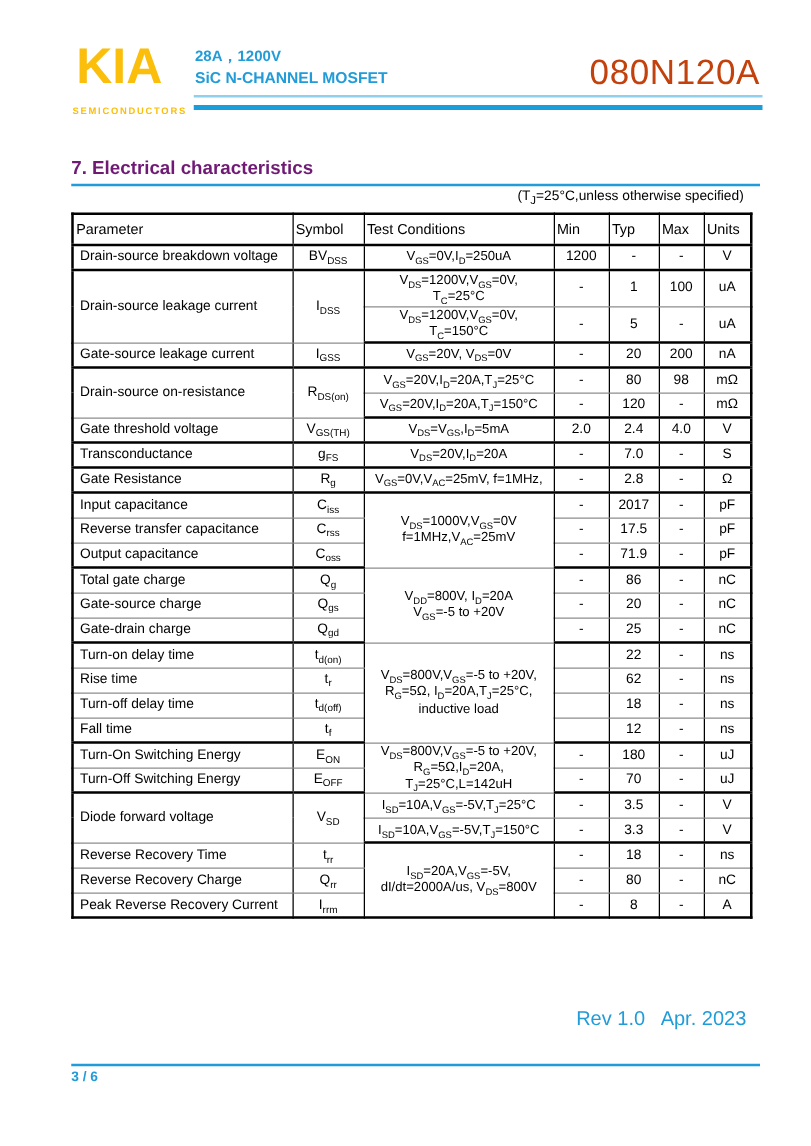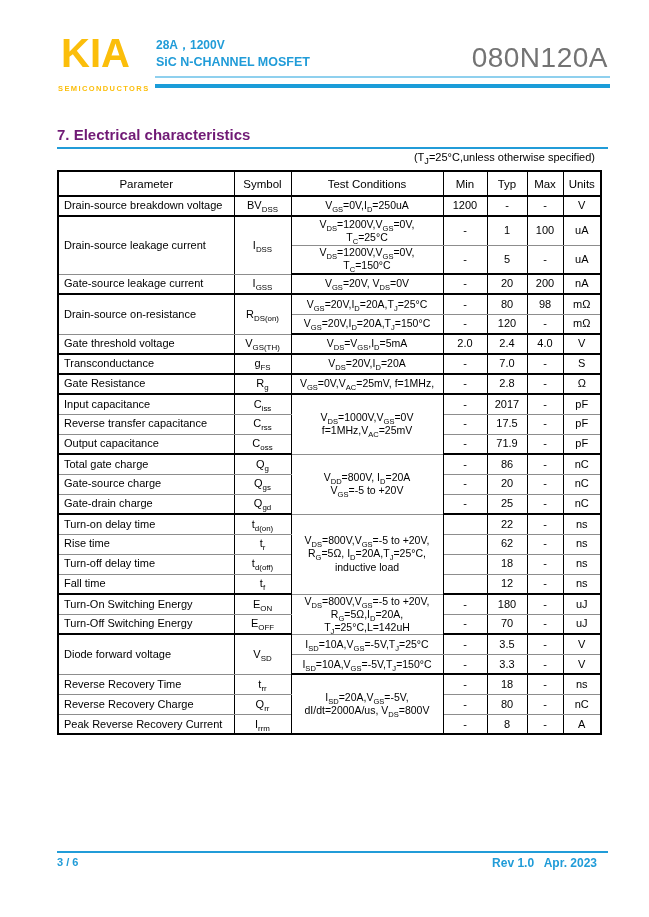--- a/index.html
+++ b/index.html
@@ -21,21 +21,21 @@
   .prod-line1 {
     position:absolute; left:156px; top:37px;
     font-size:12px; font-weight:bold; color:#219cd8;
   }
   .prod-line2 {
     position:absolute; left:156px; top:55px;
     font-size:12.5px; font-weight:bold; color:#219cd8;text-align:right;
   }
   .part-number {
     position:absolute; right:41px; top:42px;
-    font-size:28px; color:#737373; letter-spacing:0.5px;
+    font-size:28px; color:#c2410c; letter-spacing:0.5px;
   }
   .hr-thin  { position:absolute; left:155px; right:39px; top:76px; height:1.5px; background:#8fd0ee; }
   .hr-thick { position:absolute; left:155px; right:39px; top:84px; height:4px;  background:#1b9dd9; }
 
   
   .sec-title {
     position:absolute; left:57px; top:126px;
     font-size:15px; font-weight:bold; color:#701a75;
   }
   .sec-underline { position:absolute; left:57px; right:41px; top:147px; height:1.5px; background:#219cd8; }
@@ -46,42 +46,42 @@
 
   
   .dtable {
     position:absolute; left:57px; top:170px; width:543px;
     border-collapse:collapse; table-layout:fixed;
     font-size:11px; border:2px solid #000;
   }
   .dtable th {
     font-weight:normal; font-size:11.5px; height:23px;
     border:1px solid #000; border-bottom:2px solid #000;
-    text-align:center; vertical-align:middle; padding:0 2px;margin-top:41px;
+    text-align:left; vertical-align:middle; padding:0 2px;margin-top:41px;
   }
   .dtable td {
     border-left:1px solid #000; border-right:1px solid #000;
     border-bottom:1px solid #8d8d8d;
     text-align:center; vertical-align:middle;
     padding:0 3px; line-height:1.2;
   }
   .dtable tr.gend > td { border-bottom:2px solid #000; }
   .dtable td.param { text-align:left; padding-left:5px; }
   .dtable td.cond  { font-size:10.5px; line-height:1.25; }
   .dtable sub { font-size:0.72em; line-height:0; }
 
   
   .foot-line { position:absolute; left:57px; right:41px; top:851px; height:1.5px; background:#219cd8; }
   .foot-page {
     position:absolute; left:57px; top:856px; width:551px; text-align:left;
     font-size:11px; font-weight:bold; color:#219cd8;
   }
   .foot-rev {
-    position:absolute; right:52px; top:856px;
-    font-size:12px; font-weight:bold; color:#219cd8;
+    position:absolute; right:52px; top:807px;
+    font-size:16px; font-weight:normal; color:#219cd8;
   }
 </style>
 </head>
 <body>
 
 <div class="page">
 
   <div class="logo">KIA</div>
   <div class="logo-sub">SEMICONDUCTORS</div>
   <div class="prod-line1">28A，1200V</div>

